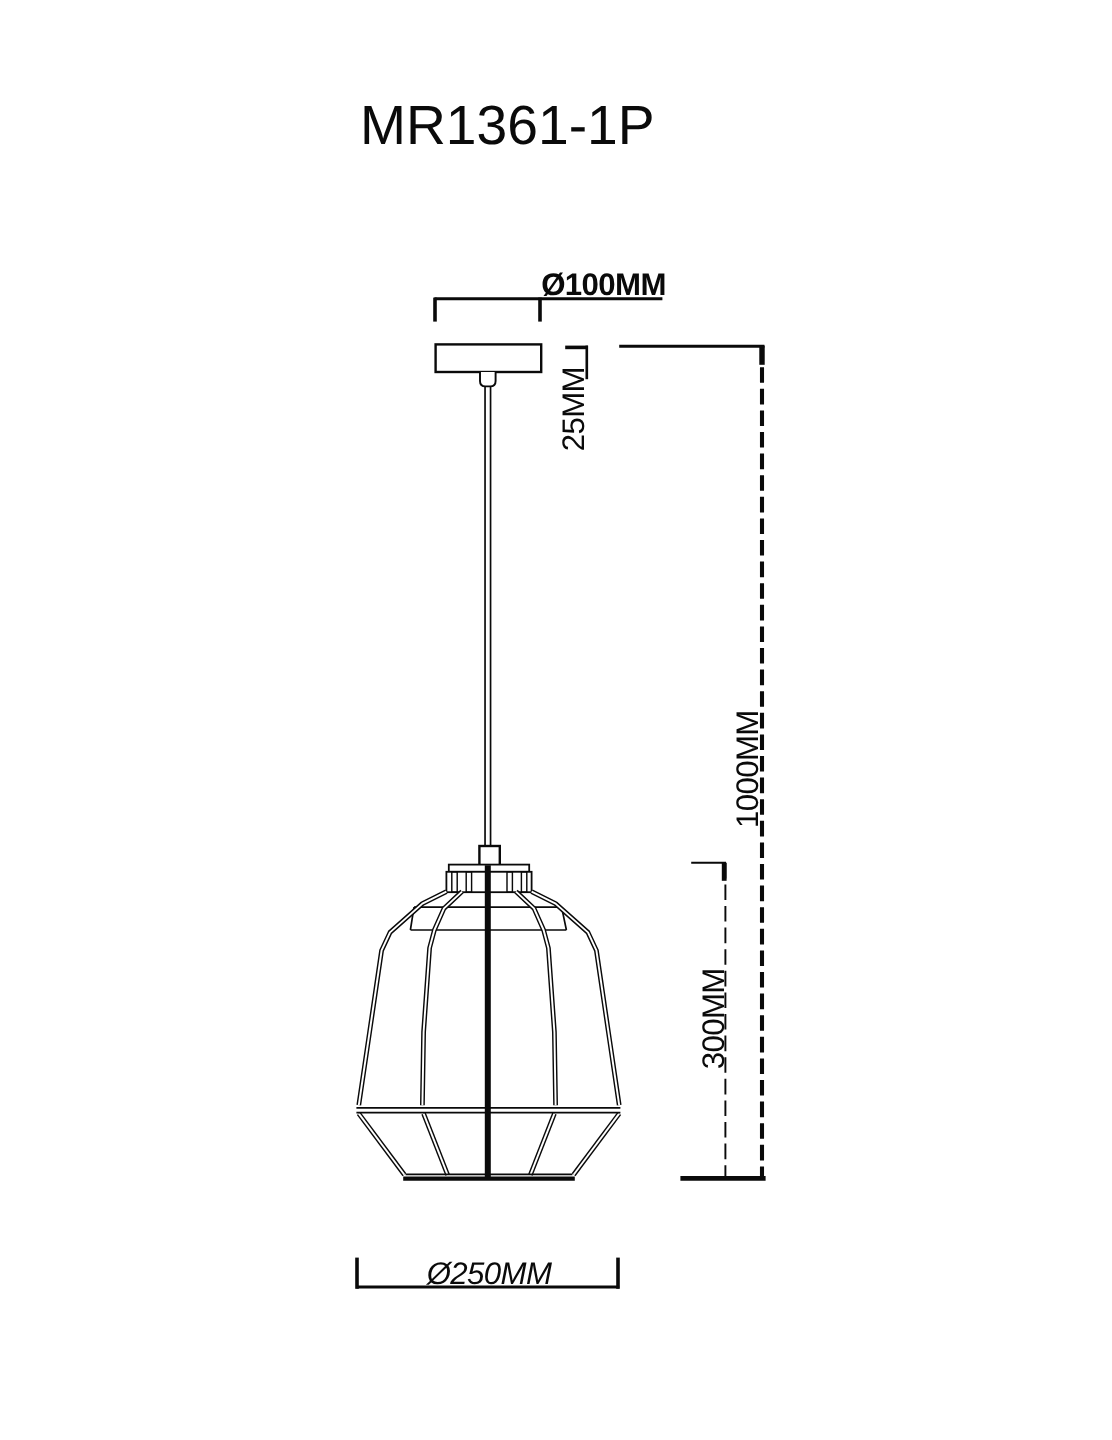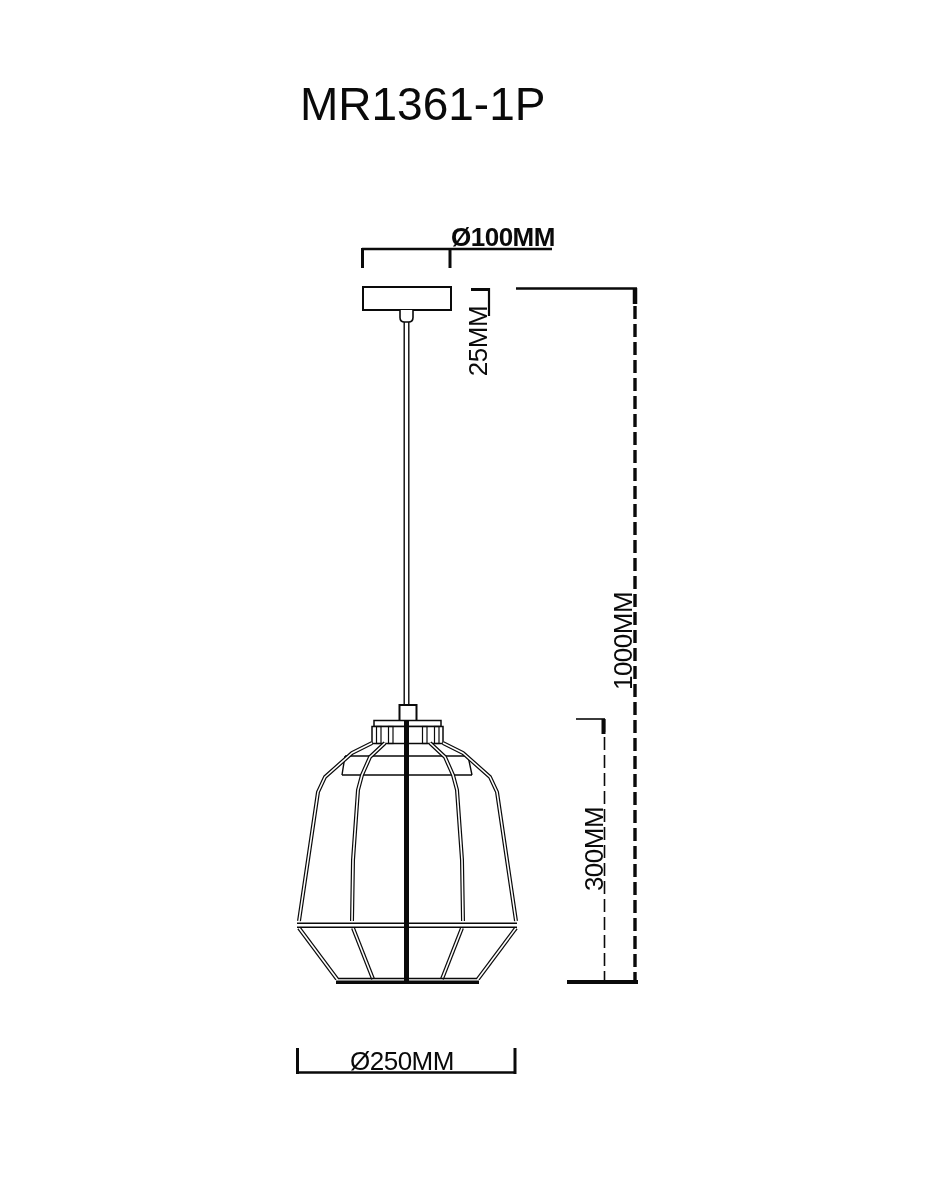--- a/index.html
+++ b/index.html
@@ -28,21 +28,21 @@
     line-height:48px;
     letter-spacing:0px;
     color:#0a0a0a;
   }
   .rot{
     width:110px;
     text-align:center;
     transform:rotate(-90deg);
     transform-origin:center center;
   }
-  .ctr{ text-align:left; }
+  .ctr{ text-align:center;font-style:italic; }
 </style>
 </head>
 <body>
 
 <div id="stage">
 
   <svg class="drawing" width="927" height="1200" viewBox="0 0 927 1200" stroke="#0a0a0a" fill="none">
 
     <g>
       <line x1="362" y1="249" x2="552" y2="249" stroke-width="2.4"></line>

